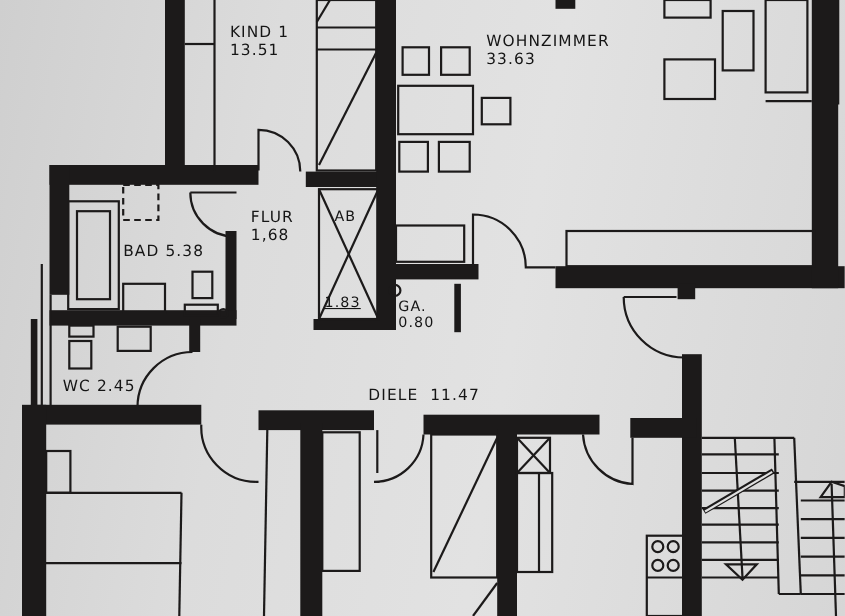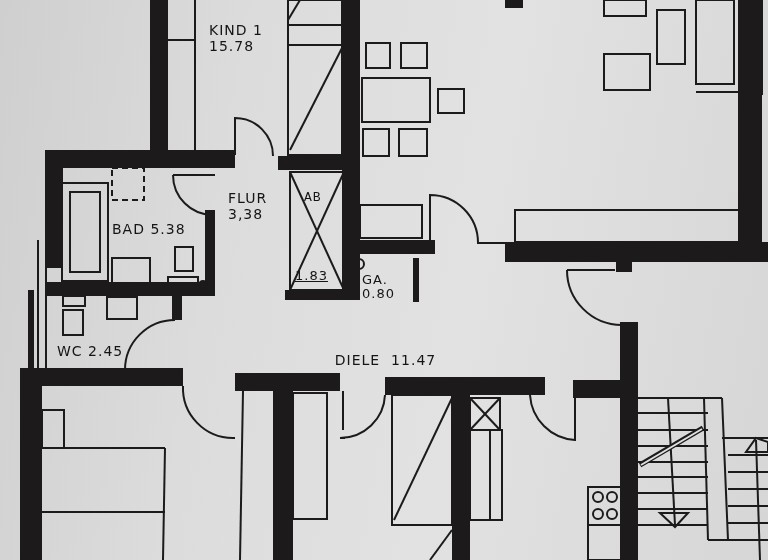--- a/index.html
+++ b/index.html
@@ -206,34 +206,38 @@
 
       <path class="door" d="M183 386 A50 50 0 0 0 233 438 L235 438"></path>
       <path class="door" d="M385 395 A45 45 0 0 1 340 438 L345 438"></path>
       <path class="door" d="M530 395 A48 48 0 0 0 575 440 L575 398"></path>
     </g>
   </svg>
 
   
   <div class="label" style="left:209px; top:22px;">
     <div>KIND 1</div>
-    <div>15.78</div>
-  </div>
-
+    <div>13.51</div>
+  </div>
+
+  <div class="label" style="left:442px; top:30px;">
+    <div>WOHNZIMMER</div>
+    <div>33.63</div>
+  </div>
 
   <div class="label" style="left:112px; top:221px;text-align:center;">
     <span>BAD 5.38</span>
   </div>
 
   <div class="label" style="left:228px; top:190px;">
     <div>FLUR</div>
-    <div>3,38</div>
-  </div>
-
-  <div class="label" style="left:304px; top:190px; font-size:13px;font-family:Liberation Mono, monospace;">
+    <div>1,68</div>
+  </div>
+
+  <div class="label" style="left:304px; top:190px; font-size:13px;">
     <span>AB</span>
   </div>
   <div class="label" style="left:295px; top:268px; font-size:13px;text-decoration:underline;">
     <span>1.83</span>
   </div>
 
   <div class="label" style="left:362px; top:273px; font-size:13px; line-height:14px;">
     <div>GA.</div>
     <div>0.80</div>
   </div>

